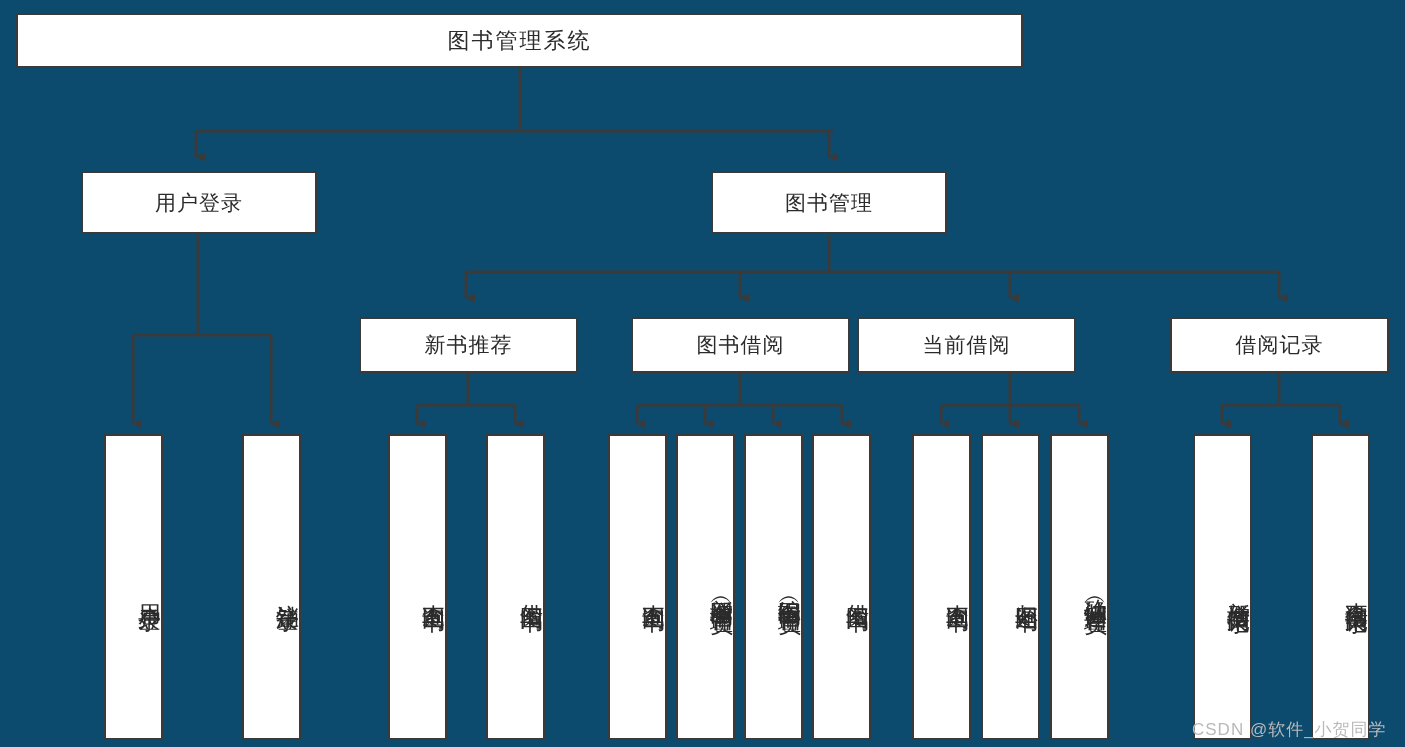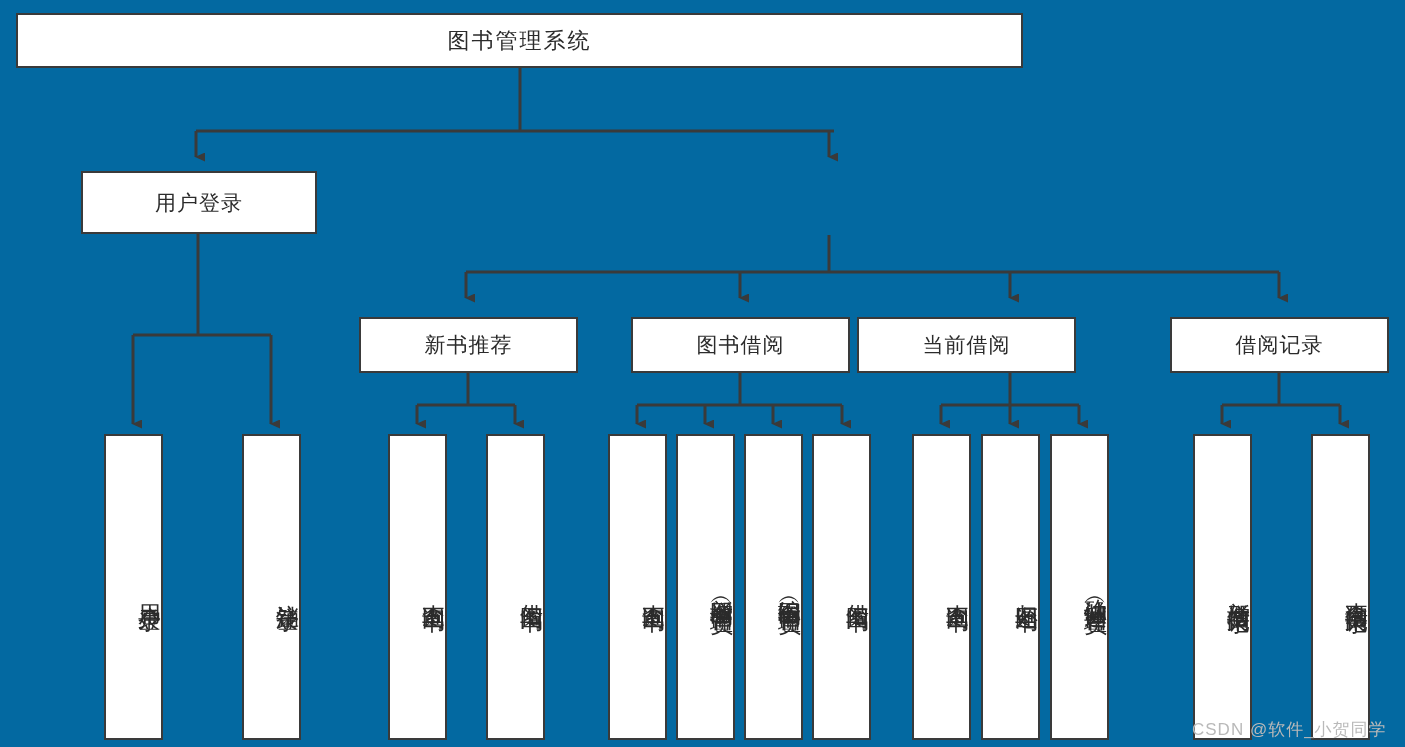--- a/index.html
+++ b/index.html
@@ -1,20 +1,20 @@
 <!DOCTYPE html>
 <html><head>
 <meta charset="utf-8">
 <style>
   html,body{margin:0;padding:0;background:#ffffff;}
   body{
     font-family:"Liberation Sans","DejaVu Sans",sans-serif;
     width:1405px;height:747px;overflow:hidden;
   }
-  #canvas{position:relative;width:1405px;height:747px;background:#0369a1;}
+  #canvas{position:relative;width:1405px;height:747px;background:#0c4a6e;}
   svg#wires{position:absolute;left:0;top:0;width:1405px;height:747px;}
 
   .node{
     position:absolute;
     box-sizing:border-box;
     border:2px solid #3a3a3a;
     background:#ffffff;
     display:flex;
     align-items:center;
     justify-content:center;
@@ -98,20 +98,23 @@
     </g>
   </svg>
 
   <div class="node root" style="left:16px;top:13px;width:1007px;height:55px;">
     <span>图书管理系统</span>
   </div>
 
   <div class="node horiz" style="left:81px;top:171px;width:236px;height:63px;">
     <span>用户登录</span>
   </div>
+  <div class="node horiz" style="left:711px;top:171px;width:236px;height:63px;">
+    <span>图书管理</span>
+  </div>
 
   <div class="node horiz" style="left:631px;top:317px;width:219px;height:56px;">
     <span>图书借阅</span>
   </div>
   <div class="node horiz" style="left:359px;top:317px;width:219px;height:56px;">
     <span>新书推荐</span>
   </div>
   <div class="node horiz" style="left:857px;top:317px;width:219px;height:56px;">
     <span>当前借阅</span>
   </div>

